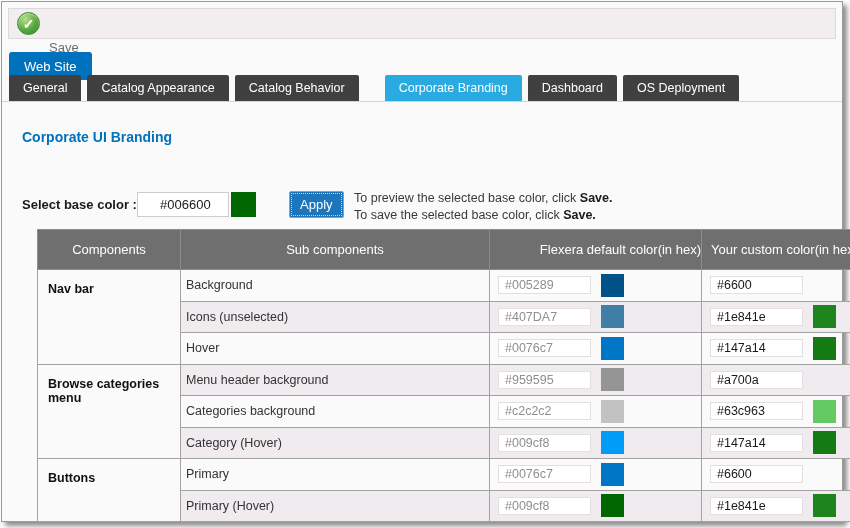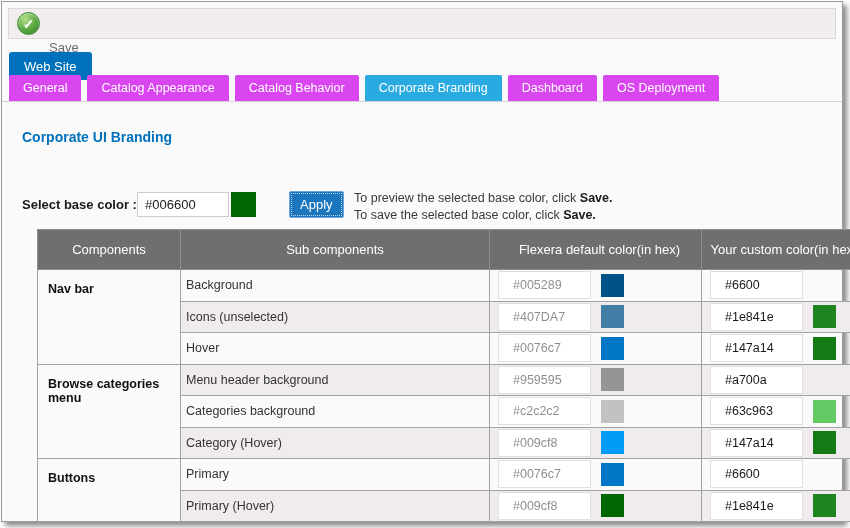--- a/index.html
+++ b/index.html
@@ -32,37 +32,37 @@
   .site-tab {
     position:absolute; left:7px; top:50px; height:28px;
     background:#0071bc; color:#ffffff; font-size:13px;
     display:inline-flex; align-items:center; padding:0 15px;
     border-radius:3px; cursor:pointer;
   }
 
   
   .tabstrip { position:absolute; left:7px; top:73px; right:0; height:27px; display:flex; gap:6px; }
   .tab {
-    height:26px; background:#d946ef; color:#ffffff; font-size:12.5px;
+    height:26px; background:#404040; color:#ffffff; font-size:12.5px;
     display:inline-flex; align-items:center; padding:0 14px;
     border-radius:2px 2px 0 0; cursor:pointer; white-space:nowrap;
   }
-  .tab.active { background:#29abe2; }
+  .tab.active { background:#29abe2;margin-left:20px; }
   .tab-underline { position:absolute; left:0; top:99px; width:100%; height:1px; background:#d6d2d3; }
 
   
   .page-title { position:absolute; left:20px; top:127px; font-size:14px; font-weight:bold; color:#0071bc; }
   .note { position:absolute; left:20px; top:161px; font-size:12px; color:#0071bc; }
 
   .base-row { position:absolute; left:0; top:189px; width:100%; height:30px; }
   .base-label { position:absolute; left:20px; top:6px; font-size:13px; font-weight:bold; color:#1a1a1a; }
   .base-input {
     position:absolute; left:135px; top:1px; width:92px; height:25px;
     background:#ffffff; border:1px solid #cfcccc; font-size:13px; color:#1a1a1a;
-    padding-left:7px; font-family:"Liberation Sans", sans-serif;
+    padding-left:22px; font-family:"Liberation Sans", sans-serif;
   }
   .base-swatch { position:absolute; left:229px; top:1px; width:25px; height:25px; }
   .apply-btn {
     position:absolute; left:287px; top:0; height:27px;
     background:#1b76bd; border:1px solid #6fa7da; border-radius:2px;
     color:#ffffff; font-size:13px; padding:0 10px;
     outline:1px dotted #bcd8ee; outline-offset:-3px; cursor:pointer;
     font-family:"Liberation Sans", sans-serif;
   }
   .base-help { position:absolute; left:352px; top:-1px; font-size:12.5px; color:#3a3a3a; line-height:17px; }
@@ -77,30 +77,30 @@
   table.branding col.c1 { width:143px; }
   table.branding col.c2 { width:309px; }
   table.branding col.c3 { width:212px; }
   table.branding col.c4 { width:157px; }
   table.branding th, table.branding td { border:1px solid #a2a2a2; }
   table.branding { border:1px solid #7d7d7d; }
   th {
     background:#6f6f6f; color:#ffffff; font-weight:normal; font-size:13px;
     height:40px; border-color:#8d8d8d !important;
   }
-  th.left { text-align:center; padding-left:8px; }
+  th.left { text-align:right; padding-left:8px; }
   tr.body-row { height:31.5px; }
   td.comp { background:#fbfafb; vertical-align:top; padding:12px 10px; font-weight:bold; color:#111; font-size:12.5px; }
   td.sub { padding-left:5px; }
   tr.alt td.sub, tr.alt td.colorcell { background:#f0ebee; }
   td.colorcell { padding-left:8px; }
   .cellwrap { display:flex; align-items:center; }
   .hexbox {
-    width:93px; height:28px; background:#ffffff; border:1px solid #e3dfe0;
-    display:flex; align-items:center; padding-left:14px; font-size:12.5px;
+    width:93px; height:18px; background:#ffffff; border:1px solid #e3dfe0;
+    display:flex; align-items:center; padding-left:6px; font-size:12.5px;
   }
   .hexbox.dim { color:#8f8f8f; }
   .hexbox.edit { color:#1a1a1a; }
   .swatch { width:23px; height:23px; margin-left:10px; }
 </style>
 </head>
 <body>
 
 <div class="window">
 

